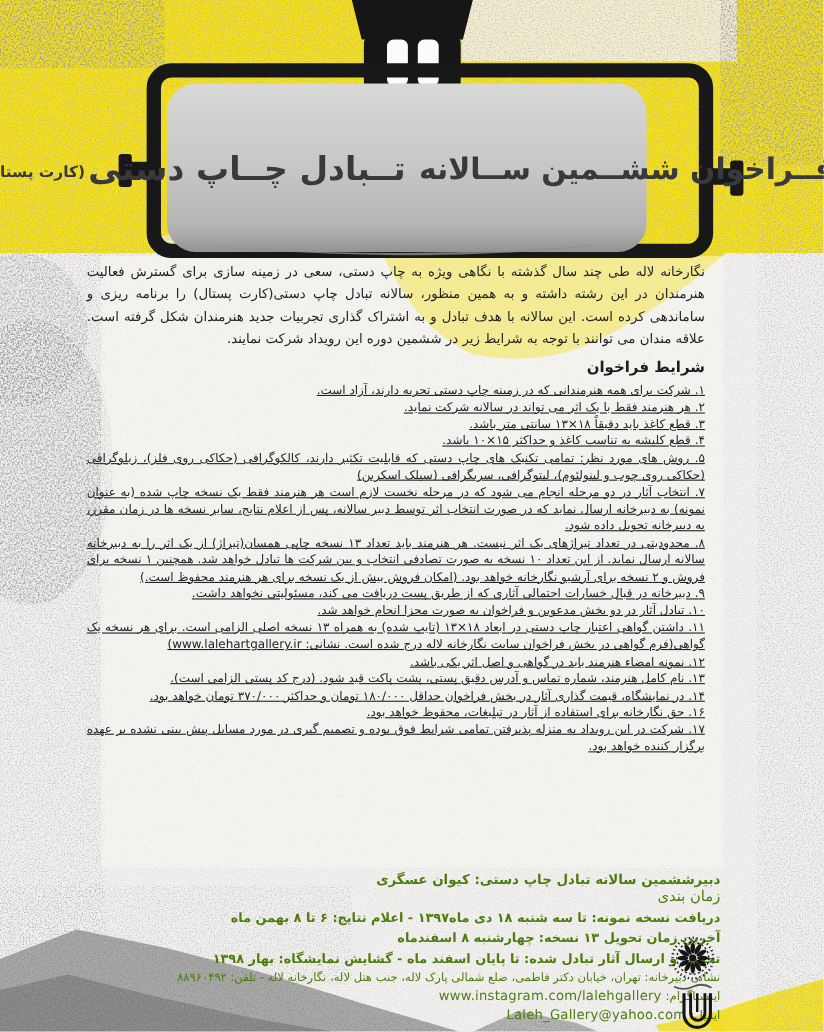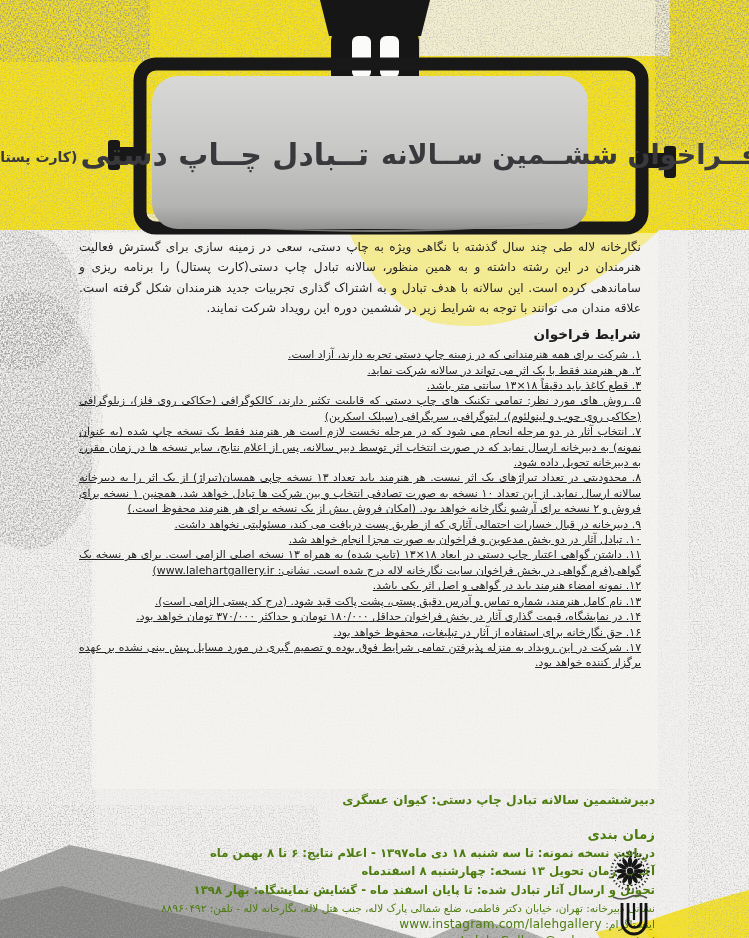--- a/index.html
+++ b/index.html
@@ -26,21 +26,21 @@
   .intro{font-size:12.1px;line-height:20.3px;text-align:justify;}
   .cond-heading{font-weight:bold;font-size:13.6px;margin-top:8px;color:#1d1d20;}
   .cond-list{margin-top:5px;}
   .cond-item{font-size:10.9px;line-height:15.4px;text-align:justify;color:#232326;text-decoration:underline;}
   
   .bottom{
     position:absolute;top:793px;right:94px;width:562px;text-align:right;
     color:#4d7c0f;z-index:5;
   }
   .director{font-weight:bold;font-size:12.2px;}
-  .sched-heading{font-weight:bold;font-size:13.4px;margin-top:20px;}
+  .sched-heading{font-weight:normal;font-size:13.4px;margin-top:1px;}
   .sched-lines{margin-top:2px;}
   .sched-line{font-weight:bold;font-size:11.7px;line-height:18.4px;}
   .addr{font-size:10.5px;margin-top:2px;line-height:15px;}
   .net-line{font-size:10.8px;margin-top:1px;line-height:15.5px;}
   .latin{direction:ltr;unicode-bidi:embed;font-size:12px;letter-spacing:.2px;}
 </style>
 </head>
 <body>
 
 <div class="poster">
@@ -130,20 +130,21 @@
     </div>
   </div>
 
   <div class="content">
     <div class="intro">نگارخانه لاله طی چند سال گذشته با نگاهی ویژه به چاپ دستی، سعی در زمینه سازی برای گسترش فعالیت هنرمندان در این رشته داشته و به همین منظور، سالانه تبادل چاپ دستی(کارت پستال) را برنامه ریزی و ساماندهی کرده است. این سالانه با هدف تبادل و به اشتراک گذاری تجربیات جدید هنرمندان شکل گرفته است. علاقه مندان می توانند با توجه به شرایط زیر در ششمین دوره این رویداد شرکت نمایند.</div>
     <div class="cond-heading">شرایط فراخوان</div>
     <div class="cond-list">
         <div class="cond-item">۱. شرکت برای همه هنرمندانی که در زمینه چاپ دستی تجربه دارند، آزاد است.</div>
         <div class="cond-item">۲. هر هنرمند فقط با یک اثر می تواند در سالانه شرکت نماید.</div>
         <div class="cond-item">۳. قطع کاغذ باید دقیقاً ۱۸×۱۳ سانتی متر باشد.</div>
+        <div class="cond-item">۴. قطع کلیشه به تناسب کاغذ و حداکثر ۱۵×۱۰ باشد.</div>
         <div class="cond-item">۵. روش های مورد نظر: تمامی تکنیک های چاپ دستی که قابلیت تکثیر دارند، کالکوگرافی (حکاکی روی فلز)، زیلوگرافی (حکاکی روی چوب و لینولئوم)، لیتوگرافی، سریگرافی (سیلک اسکرین)</div>
         <div class="cond-item">۷. انتخاب آثار در دو مرحله انجام می شود که در مرحله نخست لازم است هر هنرمند فقط یک نسخه چاپ شده (به عنوان نمونه) به دبیرخانه ارسال نماید که در صورت انتخاب اثر توسط دبیر سالانه، پس از اعلام نتایج، سایر نسخه ها در زمان مقرر، به دبیرخانه تحویل داده شود.</div>
         <div class="cond-item">۸. محدودیتی در تعداد تیراژهای یک اثر نیست. هر هنرمند باید تعداد ۱۳ نسخه چاپی همسان(تیراژ) از یک اثر را به دبیرخانه سالانه ارسال نماید. از این تعداد ۱۰ نسخه به صورت تصادفی انتخاب و بین شرکت ها تبادل خواهد شد. همچنین ۱ نسخه برای فروش و ۲ نسخه برای آرشیو نگارخانه خواهد بود. (امکان فروش بیش از یک نسخه برای هر هنرمند محفوظ است.)</div>
         <div class="cond-item">۹. دبیرخانه در قبال خسارات احتمالی آثاری که از طریق پست دریافت می کند، مسئولیتی نخواهد داشت.</div>
         <div class="cond-item">۱۰. تبادل آثار در دو بخش مدعوین و فراخوان به صورت مجزا انجام خواهد شد.</div>
         <div class="cond-item">۱۱. داشتن گواهی اعتبار چاپ دستی در ابعاد ۱۸×۱۳ (تایپ شده) به همراه ۱۳ نسخه اصلی الزامی است. برای هر نسخه یک گواهی(فرم گواهی در بخش فراخوان سایت نگارخانه لاله درج شده است. نشانی: www.lalehartgallery.ir)</div>
         <div class="cond-item">۱۲. نمونه امضاء هنرمند باید در گواهی و اصل اثر یکی باشد.</div>
         <div class="cond-item">۱۳. نام کامل هنرمند، شماره تماس و آدرس دقیق پستی، پشت پاکت قید شود. (درج کد پستی الزامی است).</div>
         <div class="cond-item">۱۴. در نمایشگاه، قیمت گذاری آثار در بخش فراخوان حداقل ۱۸۰/۰۰۰ تومان و حداکثر ۳۷۰/۰۰۰ تومان خواهد بود.</div>
         <div class="cond-item">۱۶. حق نگارخانه برای استفاده از آثار در تبلیغات، محفوظ خواهد بود.</div>

